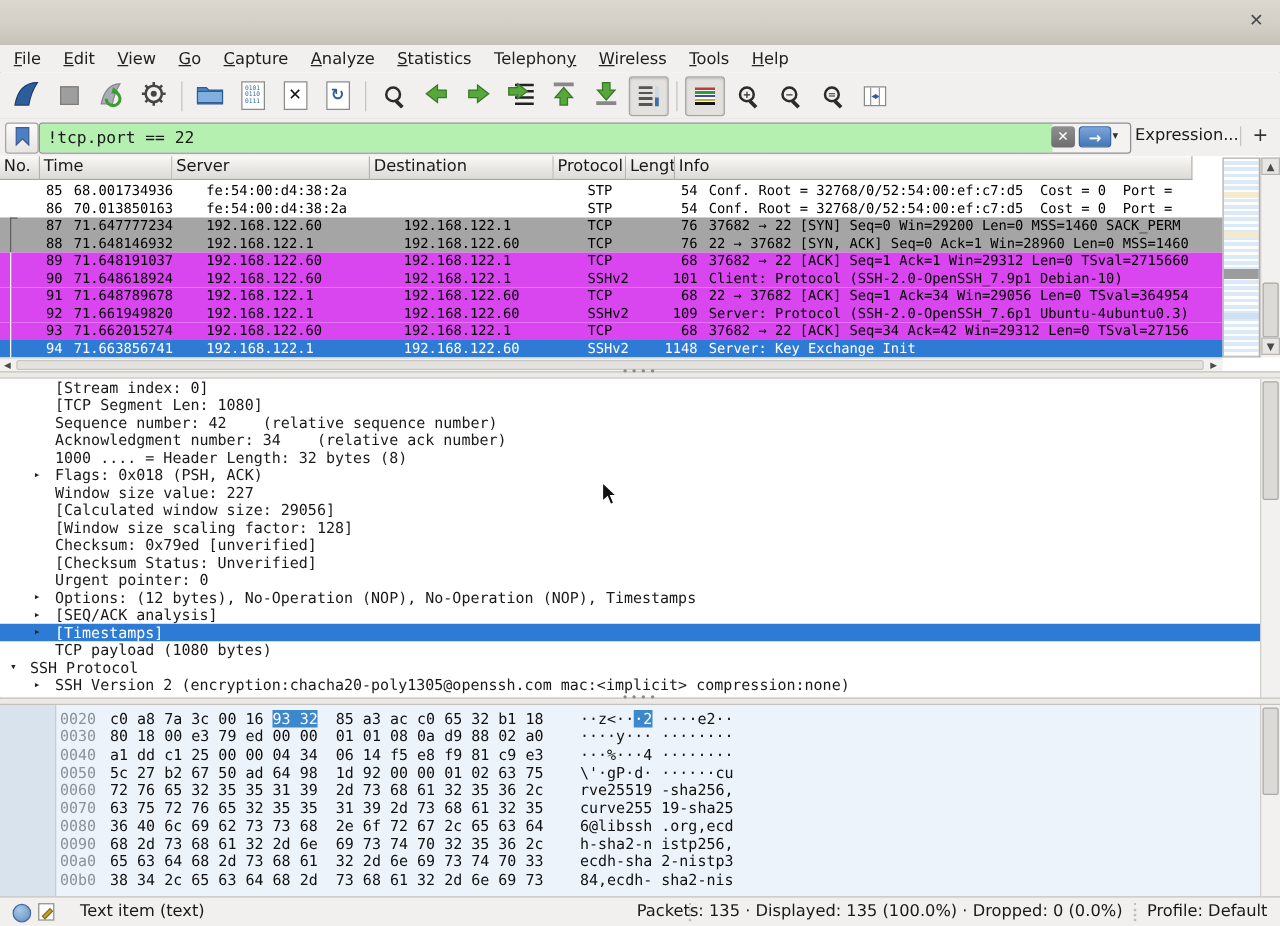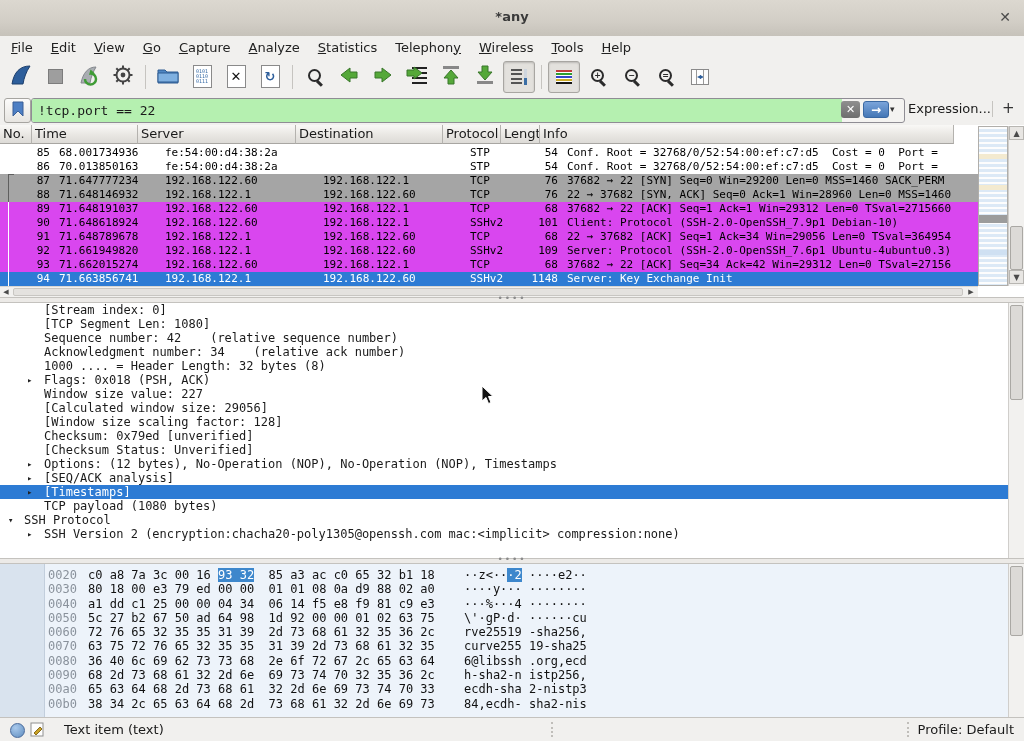--- a/index.html
+++ b/index.html
@@ -127,21 +127,20 @@
   .sPr{position:absolute;right:10px;top:4px;}
   .ssep{position:absolute;top:4px;width:1px;height:15px;border-left:2px dotted #c0beba;}
   .cursor{position:absolute;z-index:99;}
 </style>
 </head>
 <body>
 
 <div class="win">
 
   <div class="titlebar">
-    <span class="title">*any</span>
     <span class="close">✕</span>
   </div>
 
   <div class="menubar" id="menubar">
       <span class="mitem"><span></span><span class="mn">F</span><span>ile</span></span>
       <span class="mitem"><span></span><span class="mn">E</span><span>dit</span></span>
       <span class="mitem"><span></span><span class="mn">V</span><span>iew</span></span>
       <span class="mitem"><span></span><span class="mn">G</span><span>o</span></span>
       <span class="mitem"><span></span><span class="mn">C</span><span>apture</span></span>
       <span class="mitem"><span></span><span class="mn">A</span><span>nalyze</span></span>
@@ -334,20 +333,21 @@
       <div class="dline i2"><span class="txt">[TCP Segment Len: 1080]</span></div>
       <div class="dline i2"><span class="txt">Sequence number: 42    (relative sequence number)</span></div>
       <div class="dline i2"><span class="txt">Acknowledgment number: 34    (relative ack number)</span></div>
       <div class="dline i2"><span class="txt">1000 .... = Header Length: 32 bytes (8)</span></div>
       <div class="dline i2"><span class="arr">▸</span><span class="txt">Flags: 0x018 (PSH, ACK)</span></div>
       <div class="dline i2"><span class="txt">Window size value: 227</span></div>
       <div class="dline i2"><span class="txt">[Calculated window size: 29056]</span></div>
       <div class="dline i2"><span class="txt">[Window size scaling factor: 128]</span></div>
       <div class="dline i2"><span class="txt">Checksum: 0x79ed [unverified]</span></div>
       <div class="dline i2"><span class="txt">[Checksum Status: Unverified]</span></div>
+      <div class="dline i2"><span class="txt">Urgent pointer: 0</span></div>
       <div class="dline i2"><span class="arr">▸</span><span class="txt">Options: (12 bytes), No-Operation (NOP), No-Operation (NOP), Timestamps</span></div>
       <div class="dline i2"><span class="arr">▸</span><span class="txt">[SEQ/ACK analysis]</span></div>
       <div class="dline i2 sel"><span class="arr">▸</span><span class="txt">[Timestamps]</span></div>
       <div class="dline i2"><span class="txt">TCP payload (1080 bytes)</span></div>
       <div class="dline i1"><span class="arr">▾</span><span class="txt">SSH Protocol</span></div>
       <div class="dline i2"><span class="arr">▸</span><span class="txt">SSH Version 2 (encryption:chacha20-poly1305@openssh.com mac:&lt;implicit&gt; compression:none)</span></div>
     </div>
   <div class="dvscroll">
     <div class="vthumb" style="top:2px;height:95px;"></div>
   </div>
@@ -374,20 +374,21 @@
   </div>
 
   <div class="statusbar">
     <span class="expC"></span>
     <span style="position:absolute;left:30px;top:4px;"><svg width="15" height="15" viewBox="0 0 15 15">
           <rect x="1" y="1" width="12" height="13" fill="#fdfdfd" stroke="#909090"></rect>
           <path d="M4 11 L10 5 L12 7 L6 13 Z" fill="#c9a227" stroke="#8a6d1d"></path>
         </svg></span>
     <span class="sLeft">Text item (text)</span>
     <span class="ssep" style="right:470px;"></span>
+    <span class="sPk">Packets: 135 · Displayed: 135 (100.0%) · Dropped: 0 (0.0%)</span>
     <span class="ssep" style="right:114px;"></span>
     <span class="sPr">Profile: Default</span>
   </div>
 
   <svg class="cursor" style="left:481px;top:385px;" width="14" height="20" viewBox="0 0 14 20">
     <path d="M1 1 L1 16 L5 12.5 L7.5 18.5 L10 17.5 L7.5 11.5 L12 11.5 Z" fill="#111" stroke="#fff" stroke-width="1"></path>
   </svg>
 </div>
 
 </body></html>

